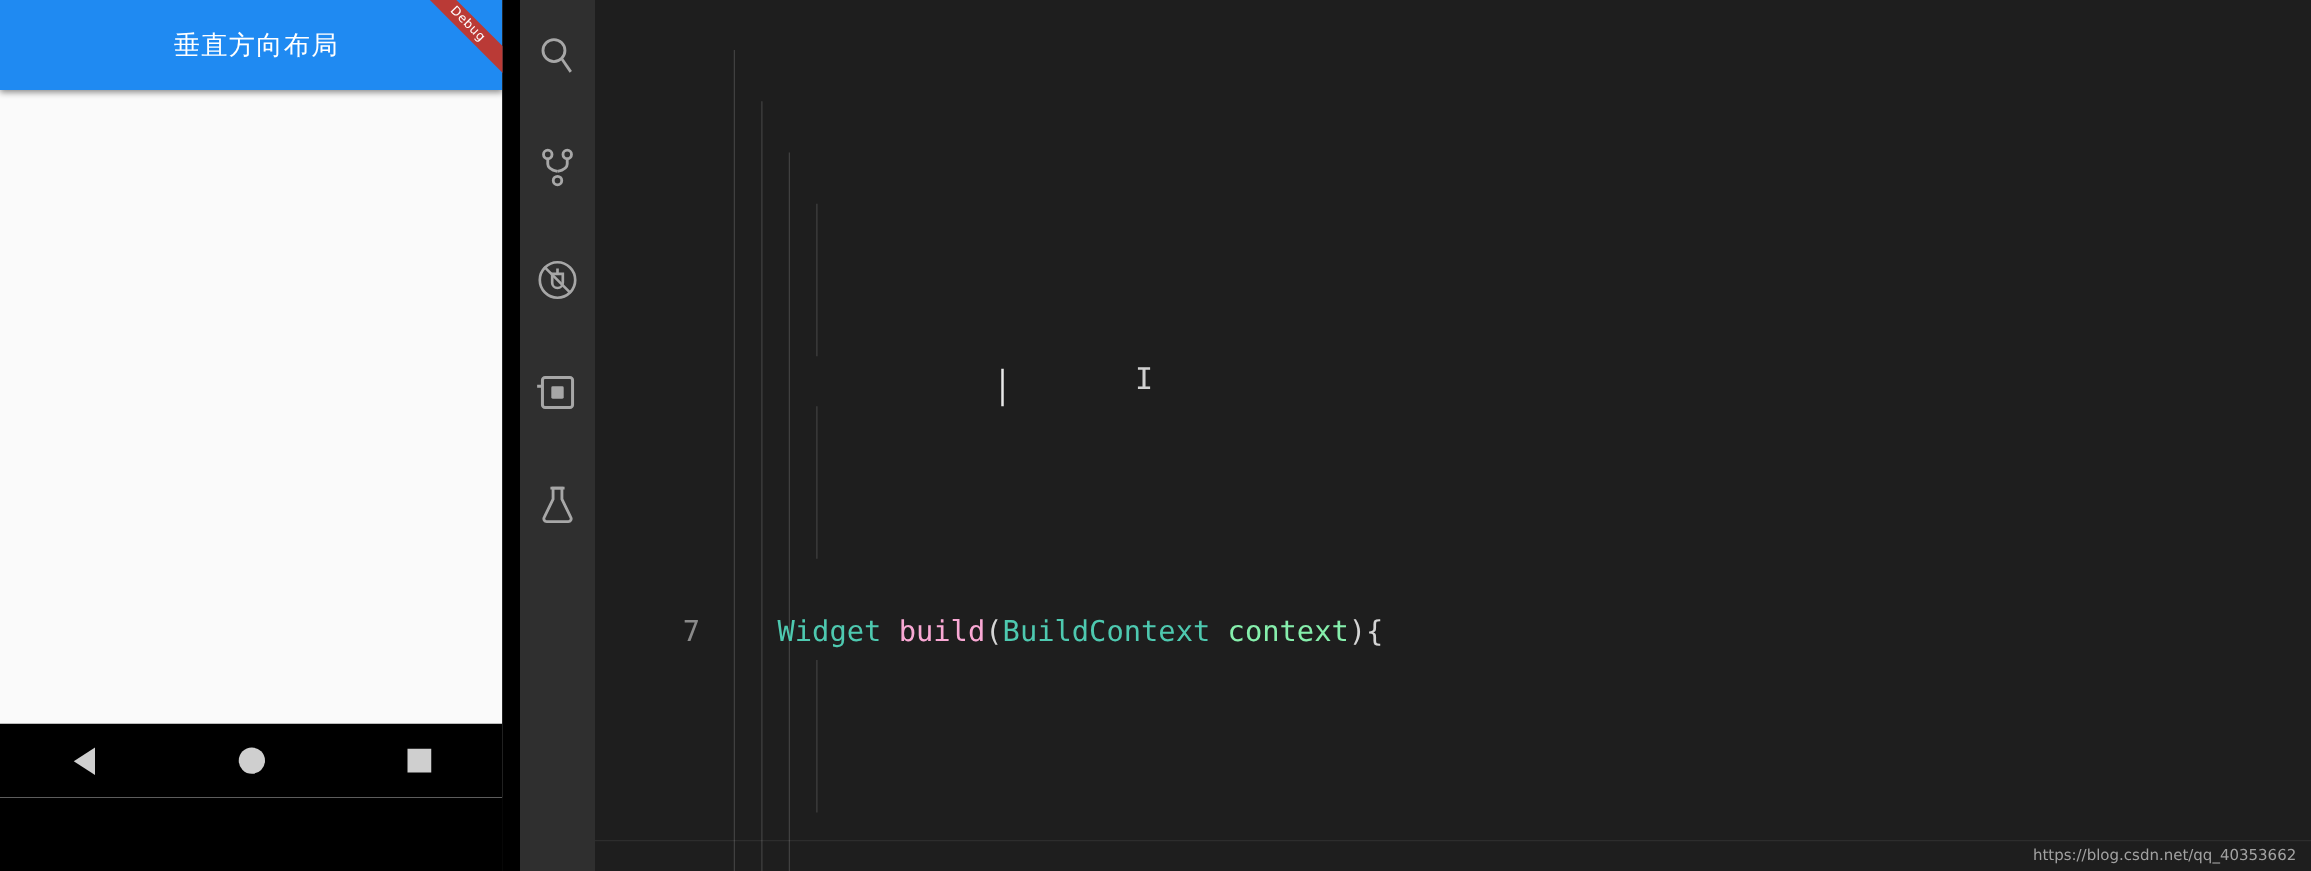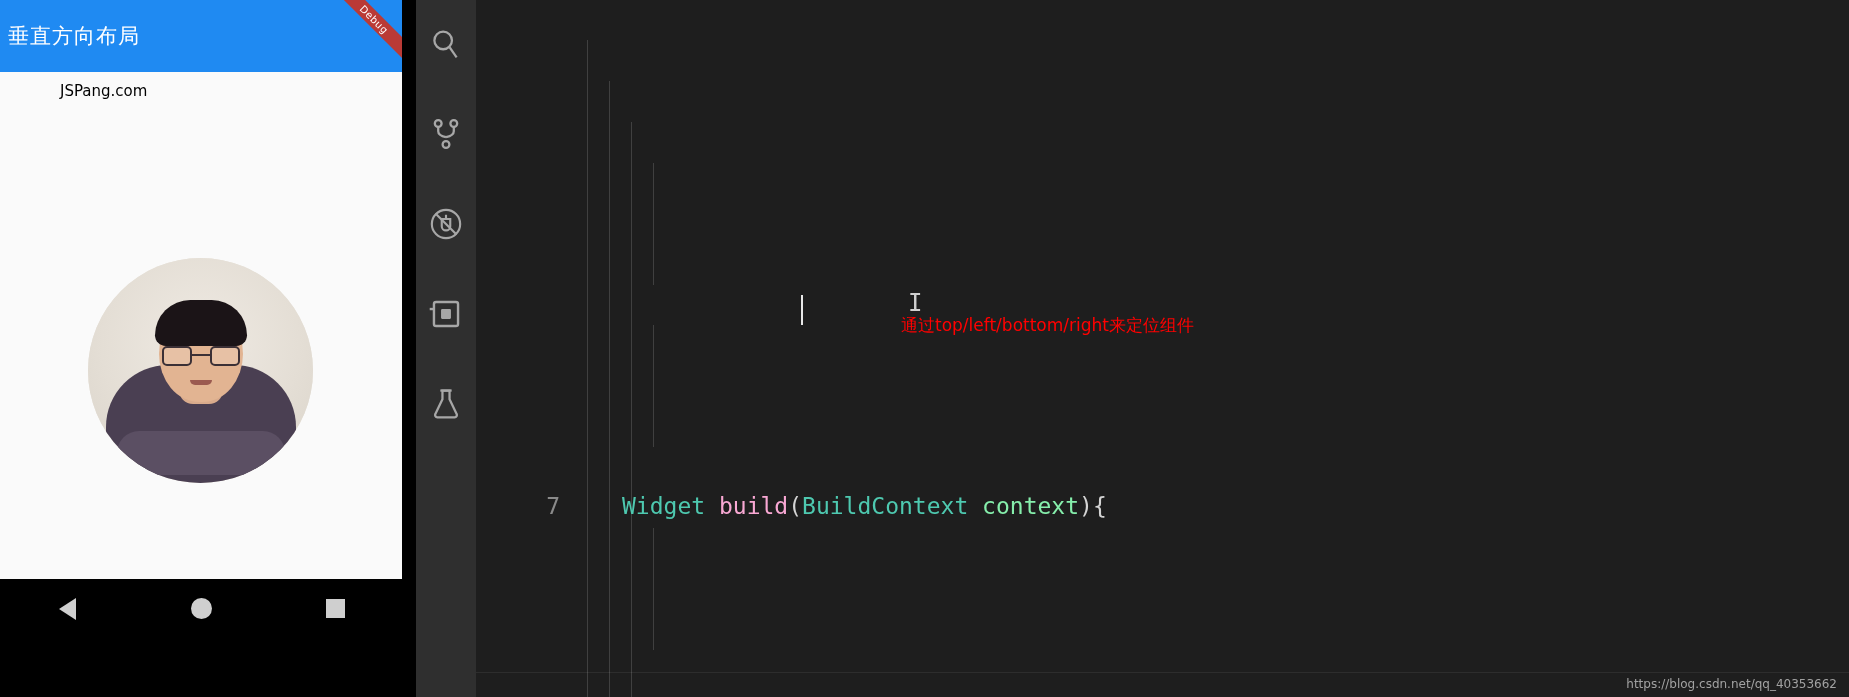--- a/index.html
+++ b/index.html
@@ -24,20 +24,21 @@
     background: #fafafa;
     overflow: hidden;
   }
   #appbar {
     position: relative;
     height: 72px;
     background: #1f8af2;
     display: flex; align-items: center;
     padding-left: 8px;
     box-shadow: 0 2px 5px rgba(0,0,0,0.45);
+    justify-content: center;
   }
   #appbar-title {
     color: #ffffff;
     font-size: 21px;
     font-family: "DejaVu Sans", sans-serif;
     letter-spacing: 1px;
   }
   #debug-ribbon {
     position: absolute;
     right: -37px; top: 12px;
@@ -276,43 +277,20 @@
 <div id="root">
 
   <div id="phone">
     <div id="phone-screen">
 
       <div id="appbar">
         <div id="appbar-title">垂直方向布局</div>
         <div id="debug-ribbon">Debug</div>
       </div>
 
-      <div id="stack-body">
-
-        <div id="pos-top-left">JSPang.com</div>
-
-        <div id="avatar-wrap">
-          <div id="avatar">
-            <div id="portrait-bg"></div>
-            <div id="portrait-body"></div>
-            <div id="portrait-arms"></div>
-            <div id="portrait-neck"></div>
-            <div id="portrait-head"></div>
-            <div id="portrait-hair"></div>
-            <div id="portrait-glasses">
-              <div class="lens l"></div>
-              <div class="bridge"></div>
-              <div class="lens r"></div>
-            </div>
-            <div id="portrait-mouth"></div>
-          </div>
-        </div>
-
-        <div id="pos-bottom-right">技术胖</div>
-      </div>
 
       <div id="navbar">
         <div class="navbtn">
             <span class="nav-back"></span>
           </div>
         <div class="navbtn">
             <span class="nav-home"></span>
           </div>
         <div class="navbtn">
             <span class="nav-recent"></span>
@@ -431,20 +409,19 @@
 
       
       
 
       
       
 
       <div id="cursor" style="left:325px; top:295px;"></div>
       <div id="imouse" style="left:432px; top:283px;">I</div>
 
-      <div id="annotation" style="left:425px; top:305px;">通过top/left/bottom/right来定位组件</div>
     </div>
 
     <div id="scroll-shadow"></div>
     <div id="watermark">https://blog.csdn.net/qq_40353662</div>
   </div>
 
 </div>
 
 </body></html>

